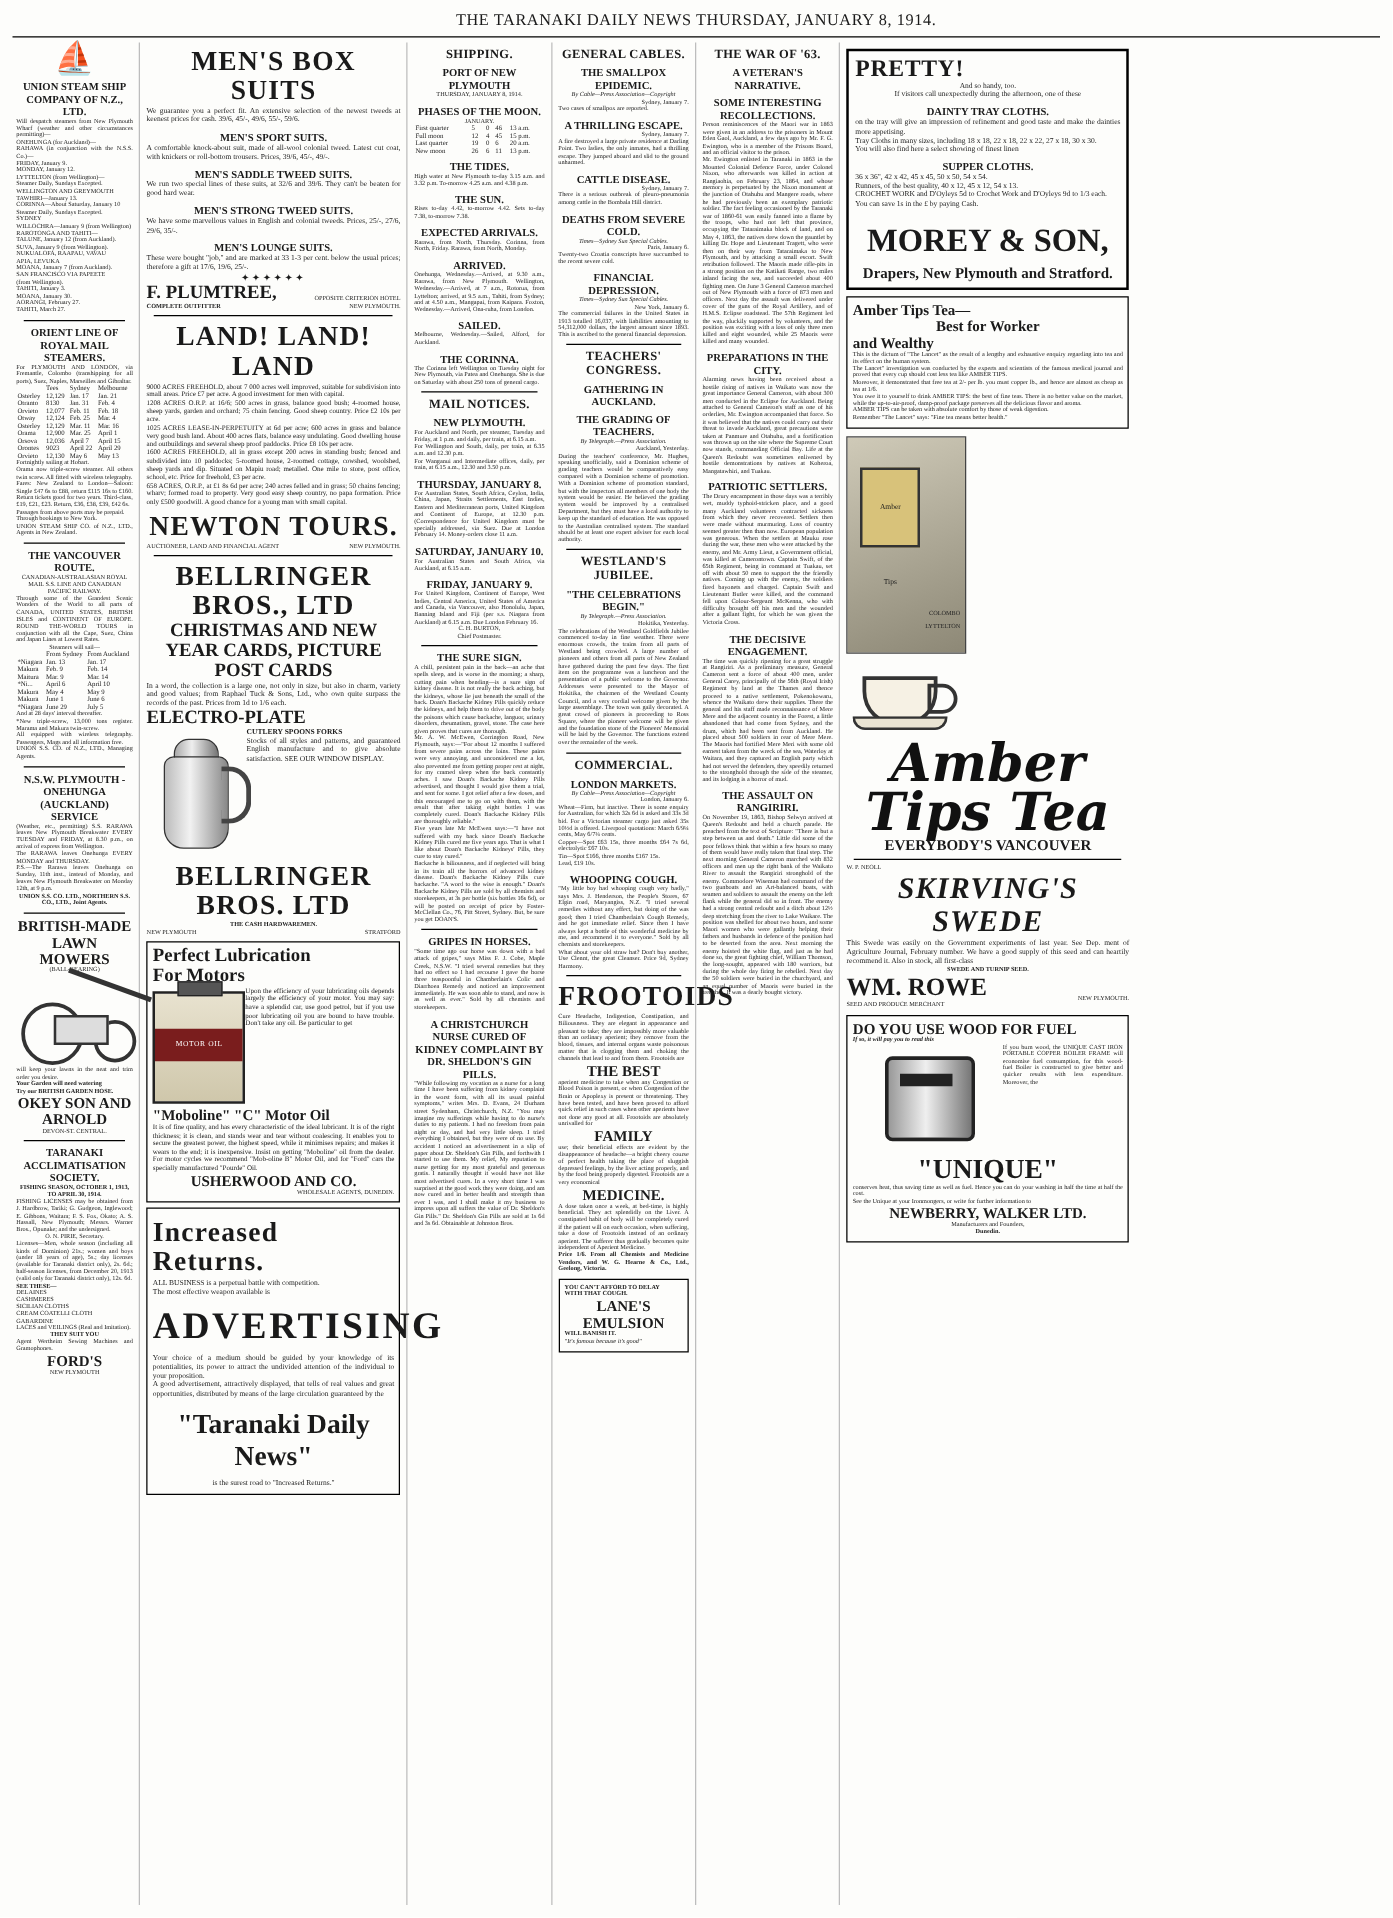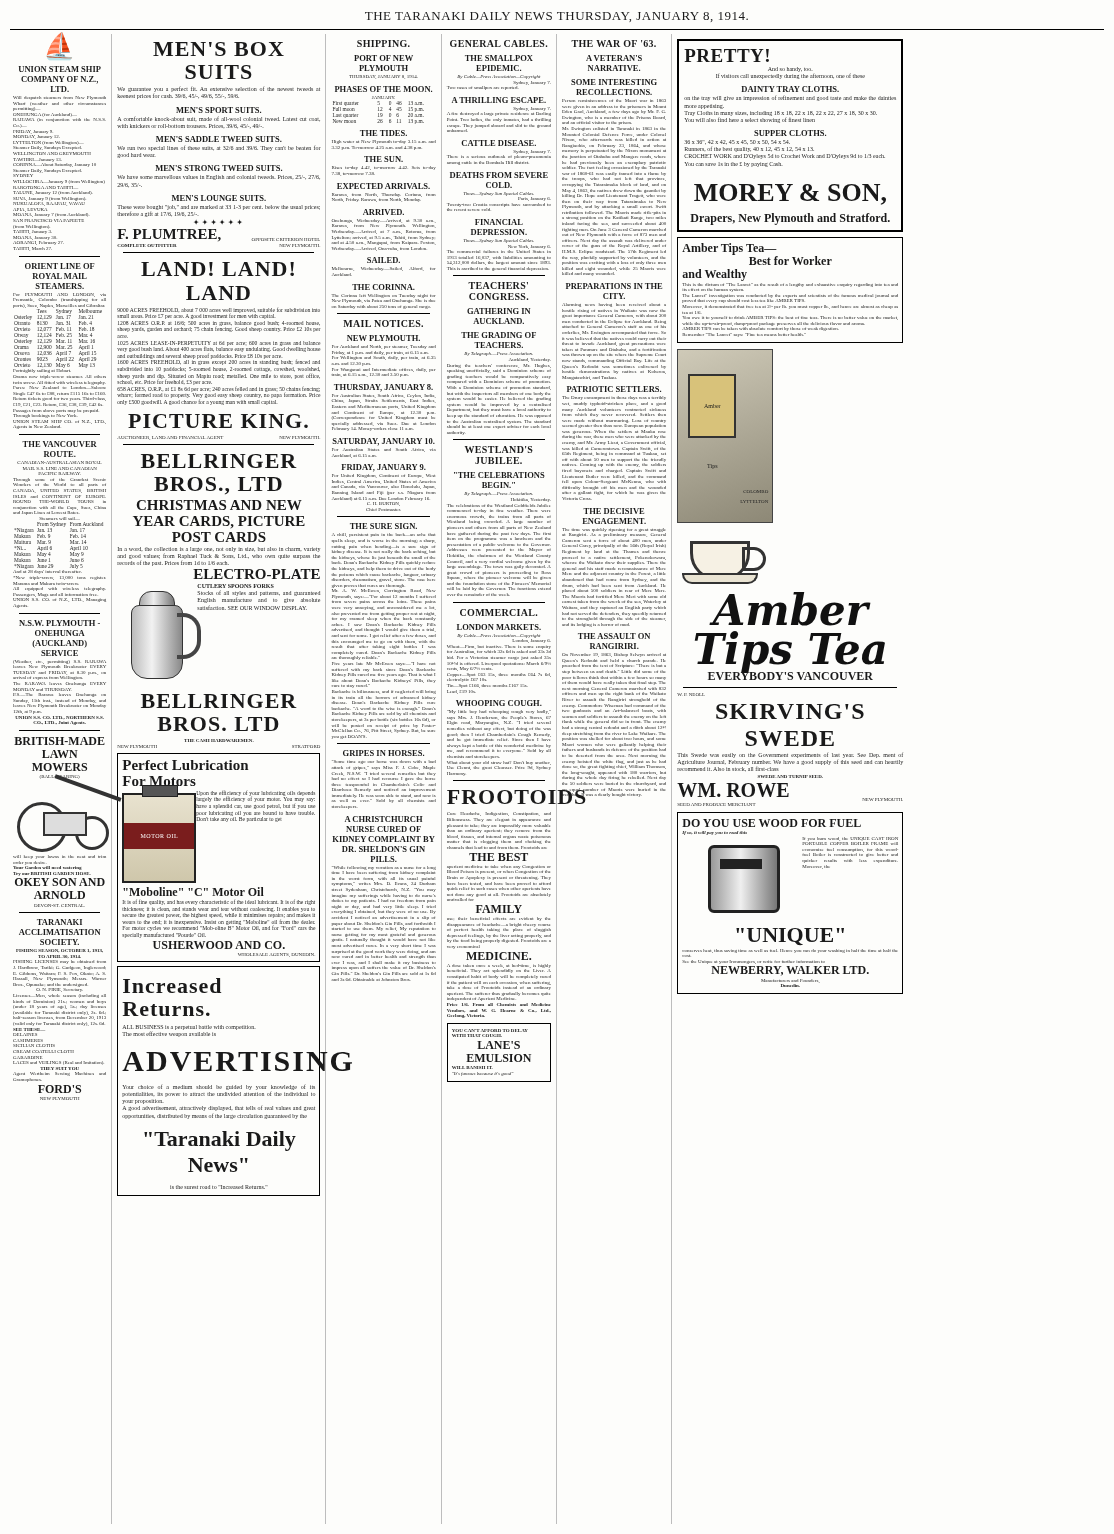--- a/index.html
+++ b/index.html
@@ -303,32 +303,32 @@
       </div>
 
       <div class="sep"></div>
 
       <div class="ad-title">LAND!   LAND!   LAND</div>
       <div class="tiny">9000 ACRES FREEHOLD, about 7 000 acres well improved, suitable for subdivision into small areas.  Price £7 per acre.  A good investment for men with capital.</div>
       <div class="tiny">1208 ACRES O.R.P. at 16/6; 500 acres in grass, balance good bush; 4-roomed house, sheep yards, garden and orchard; 75 chain fencing.  Good sheep country.  Price £2 10s per acre.</div>
       <div class="tiny">1025 ACRES LEASE-IN-PERPETUITY at 6d per acre; 600 acres in grass and balance very good bush land.  About 400 acres flats, balance easy undulating.  Good dwelling house and outbuildings and several sheep proof paddocks.  Price £8 10s per acre.</div>
       <div class="tiny">1600 ACRES FREEHOLD, all in grass except 200 acres in standing bush; fenced and subdivided into 10 paddocks; 5-roomed house, 2-roomed cottage, cowshed, woolshed, sheep yards and dip.  Situated on Mapiu road; metalled.  One mile to store, post office, school, etc.  Price for freehold, £3 per acre.</div>
       <div class="tiny">658 ACRES, O.R.P., at £1 8s 6d per acre; 240 acres felled and in grass; 50 chains fencing; wharv; formed road to property.  Very good easy sheep country, no papa formation.  Price only £500 goodwill.  A good chance for a young man with small capital.</div>
-      <div class="ad-title">PICTURE KING.</div>
+      <div class="ad-title">NEWTON TOURS.</div>
       <div style="display:flex;justify-content:space-between;">
         <div class="mini">AUCTIONEER, LAND AND FINANCIAL AGENT</div>
         <div class="mini">NEW PLYMOUTH.</div>
       </div>
 
       <div class="sep"></div>
 
       <div class="ad-title">BELLRINGER BROS., LTD</div>
       <div class="big2">CHRISTMAS AND NEW YEAR CARDS, PICTURE POST CARDS</div>
       <div class="tiny6">In a word, the collection is a large one, not only in size, but also in charm, variety and good values; from Raphael Tuck &amp; Sons, Ltd., who own quite surpass the records of the past.  Prices from 1d to 1/6 each.</div>
-      <div class="big2" style="text-align:right;">ELECTRO-PLATE</div>
+      <div class="big2" style="text-align:left;">ELECTRO-PLATE</div>
       <div class="jug fl">
         <div class="neck"></div>
           <div class="body"></div>
           <div class="handle"></div>
       </div>
       <div class="tiny6 bold">CUTLERY   SPOONS   FORKS</div>
       <div class="tiny6">Stocks of all styles and patterns, and guaranteed English manufacture and to give absolute satisfaction.   SEE OUR WINDOW DISPLAY.</div>
       <div class="clear"></div>
       <div class="ad-title">BELLRINGER BROS. LTD</div>
       <div class="mini ctr bold">THE CASH HARDWAREMEN.</div>
@@ -574,21 +574,21 @@
               <div class="h"></div>
               <div class="s"></div>
           </div>
         </div>
       </div>
       <div class="amber">Amber Tips Tea</div>
       <div class="big3">EVERYBODY'S VANCOUVER</div>
 
       <div class="sep"></div>
       <div class="mini">W. P. NEOLL</div>
-      <div style="font-size:24px;font-weight:bold;text-align:center;letter-spacing:1px;">SKIRVING'S SWEDE</div>
+      <div style="font-size:24px;font-weight:bold;text-align:center;letter-spacing:1px;font-style:italic;">SKIRVING'S SWEDE</div>
       <div class="tiny6">This Swede was easily on the Government experiments of last year.  See Dep. ment of Agriculture Journal, February number.  We have a good supply of this seed and can heartily recommend it.  Also in stock, all first-class</div>
       <div class="mini ctr bold">SWEDE AND TURNIP SEED.</div>
       <div style="display:flex;justify-content:space-between;align-items:flex-end;">
         <div style="font-size:20px;font-weight:bold;">WM. ROWE</div>
         <div class="mini">NEW PLYMOUTH.</div>
       </div>
       <div class="mini">SEED AND PRODUCE MERCHANT</div>
 
       <div class="box">
         <div class="big3" style="text-align:left;">DO YOU USE WOOD FOR FUEL</div>

